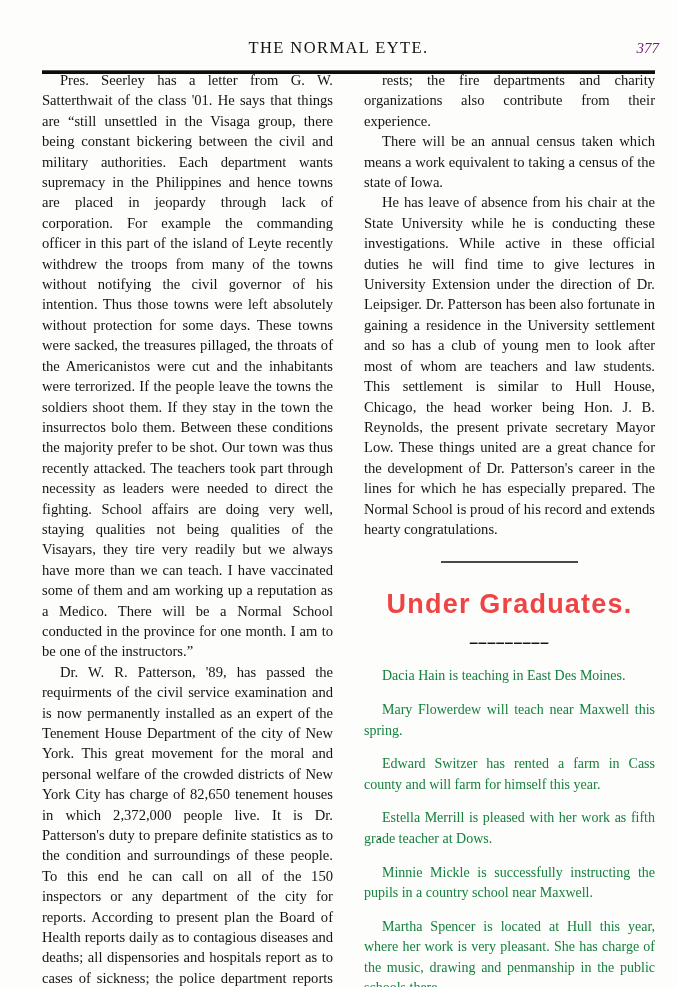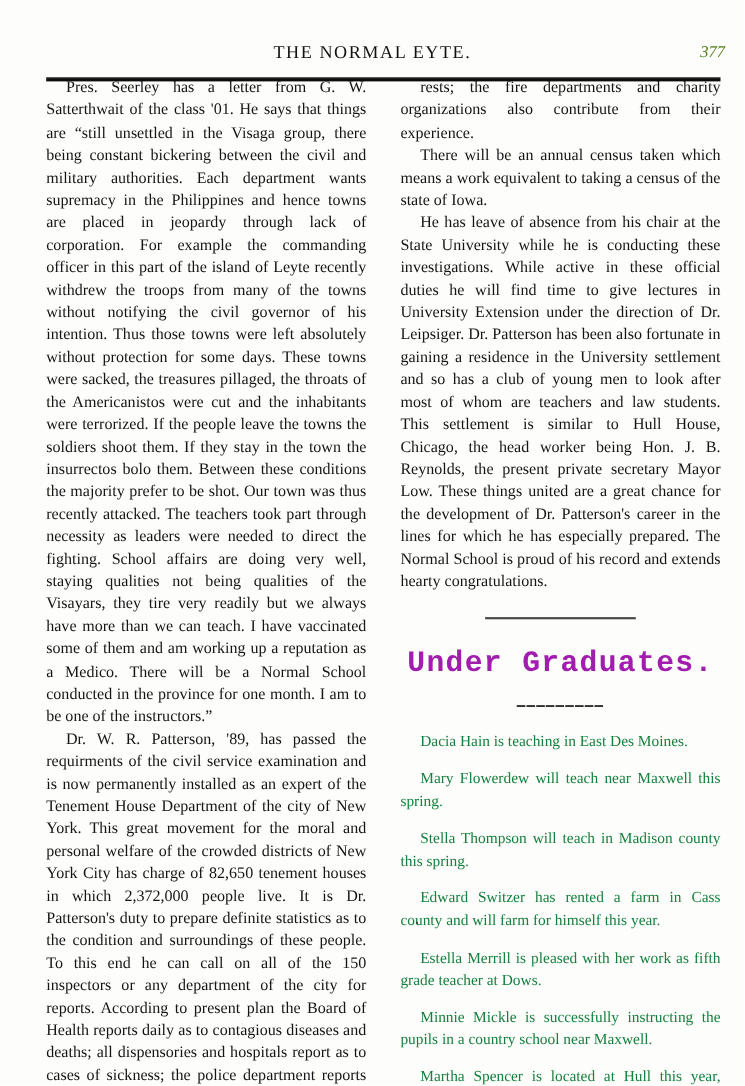--- a/index.html
+++ b/index.html
@@ -37,21 +37,21 @@
     letter-spacing: 1.4px;
     font-weight: normal;
     color: #121212;
   }
   #page-number {
     position: absolute;
     right: 18px;
     top: 2px;
     font-size: 15px;
     font-style: italic;
-    color: #4d7c0f;
+    color: #701a75;
   }
   #head-rule {
     position: absolute;
     left: 42px;
     top: 70px;
     width: 613px;
     height: 4px;
     border-top: 1px solid #585858;
     border-bottom: 3px solid #0d0d0d;
     box-sizing: border-box;
@@ -103,25 +103,25 @@
   }
   #section-rule {
     width: 137px;
     height: 0;
     margin: 0 auto 26px auto;
     border-top: 2px solid #4a4a4a;
   }
   #section-title {
     margin: 0;
     text-align: center;
-    font-family: Liberation Mono, monospace;
+    font-family: Liberation Sans, sans-serif;
     font-size: 27px;
     font-weight: bold;
     letter-spacing: 1.2px;
-    color: #a21caf;
+    color: #ef4444;
     white-space: nowrap;
   }
   #section-ornament {
     margin: 18px auto 0 auto;
     text-align: center;
     font-family: "DejaVu Sans Mono", "Liberation Mono", monospace;
     font-size: 13px;
     font-weight: bold;
     letter-spacing: 1px;
     color: #151515;
@@ -161,21 +161,20 @@
       <p class="para">He has leave of absence from his chair at the State University while he is conducting these investigations.  While active in these official duties he will find time to give lectures in University Extension under the direction of Dr. Leipsiger.  Dr. Patterson has been also fortunate in gaining a residence in the University settlement and so has a club of young men to look after most of whom are teachers and law students.  This settlement is similar to Hull House, Chicago, the head worker being Hon. J. B. Reynolds, the present private secretary Mayor Low.  These things united are a great chance for the development of Dr. Patterson's career in the lines for which he has especially prepared.  The Normal School is proud of his record and extends hearty congratulations.</p>
 
       <div id="section-block">
         <div id="section-rule"></div>
         <h2 id="section-title">Under  Graduates.</h2>
         <div id="section-ornament">–––––––––</div>
       </div>
 
       <p class="entry">Dacia Hain is teaching in East Des Moines.</p>
       <p class="entry">Mary Flowerdew will teach near Maxwell this spring.</p>
-      <p class="entry">Stella Thompson will teach in Madison county this spring.</p>
       <p class="entry">Edward Switzer has rented a farm in Cass county and will farm for himself this year.</p>
       <p class="entry">Estella Merrill is pleased with her work as fifth grade teacher at Dows.</p>
       <p class="entry">Minnie Mickle is successfully instructing the pupils in a country school near Maxwell.</p>
       <p class="entry last">Martha Spencer is located at Hull this year, where her work is very pleasant.  She has charge of the music, drawing and penmanship in the public schools there.</p>
     </div>
 
   </div>
 
   <div class="stray-dot"></div>
 

